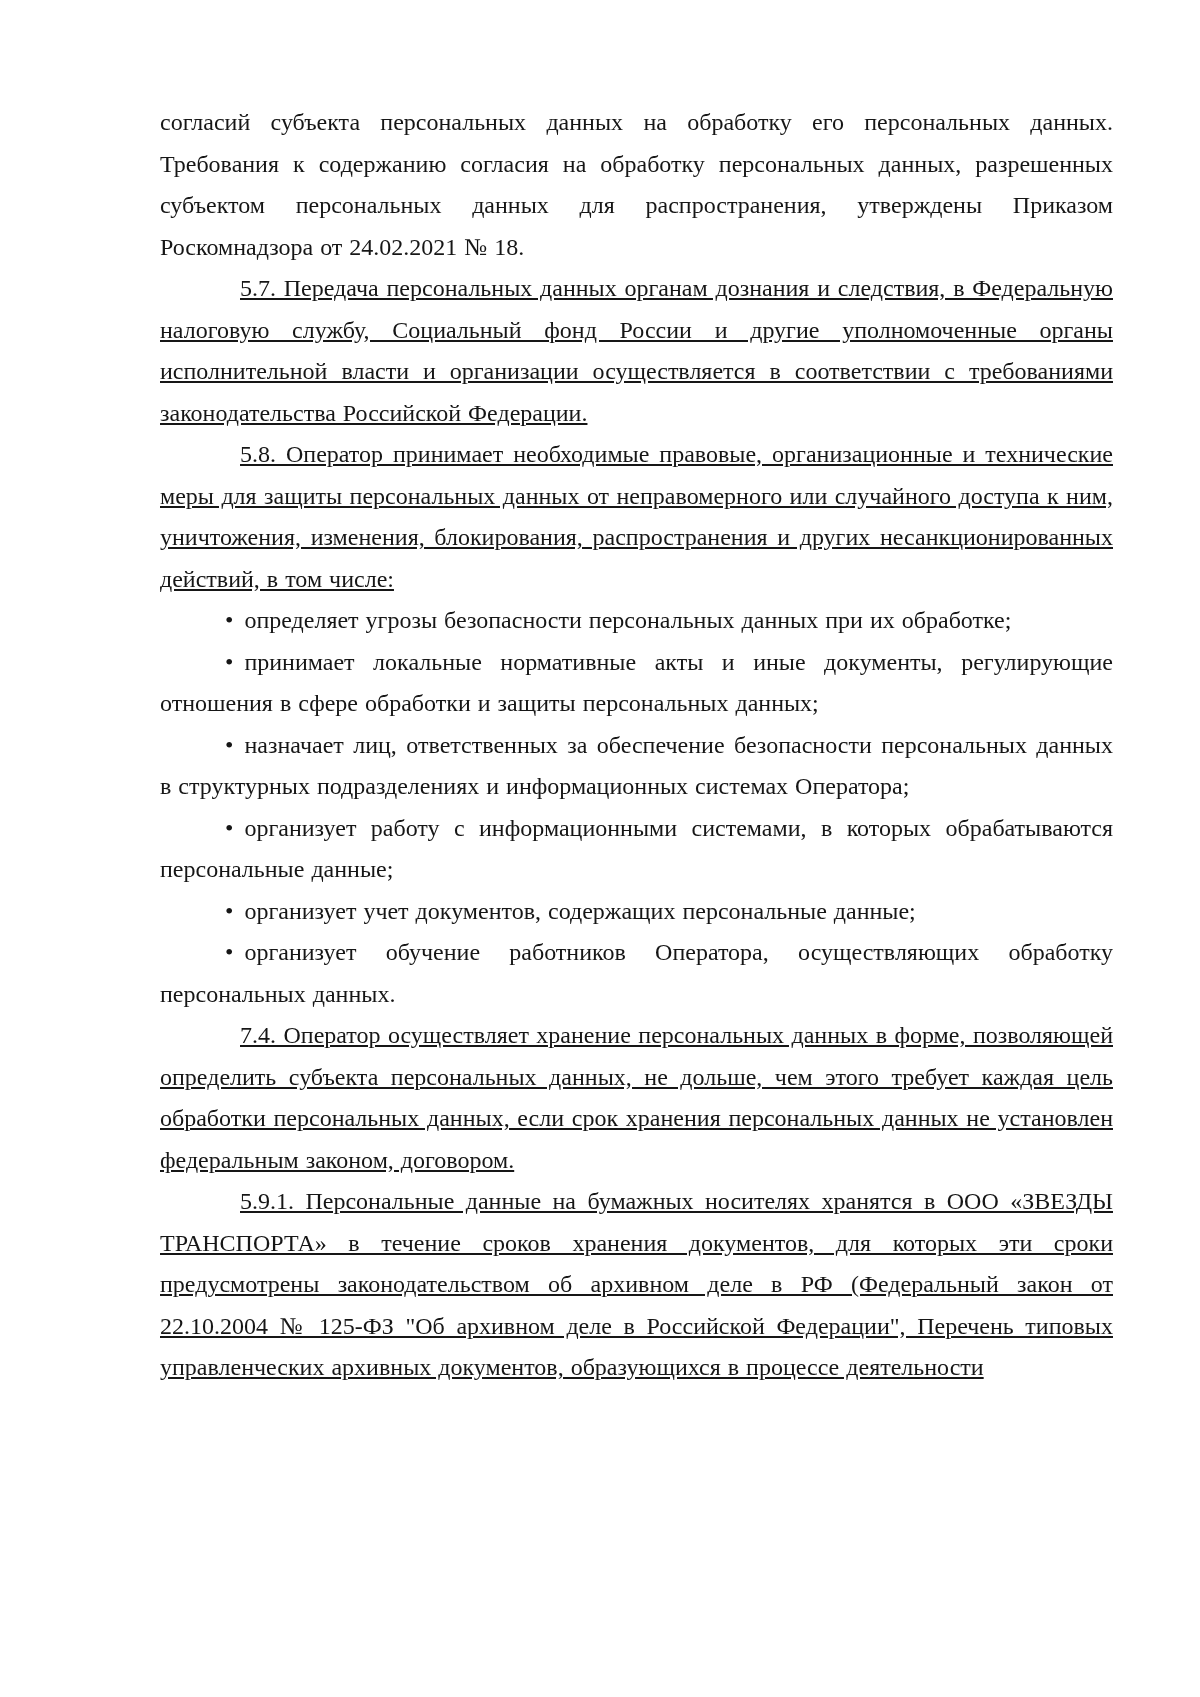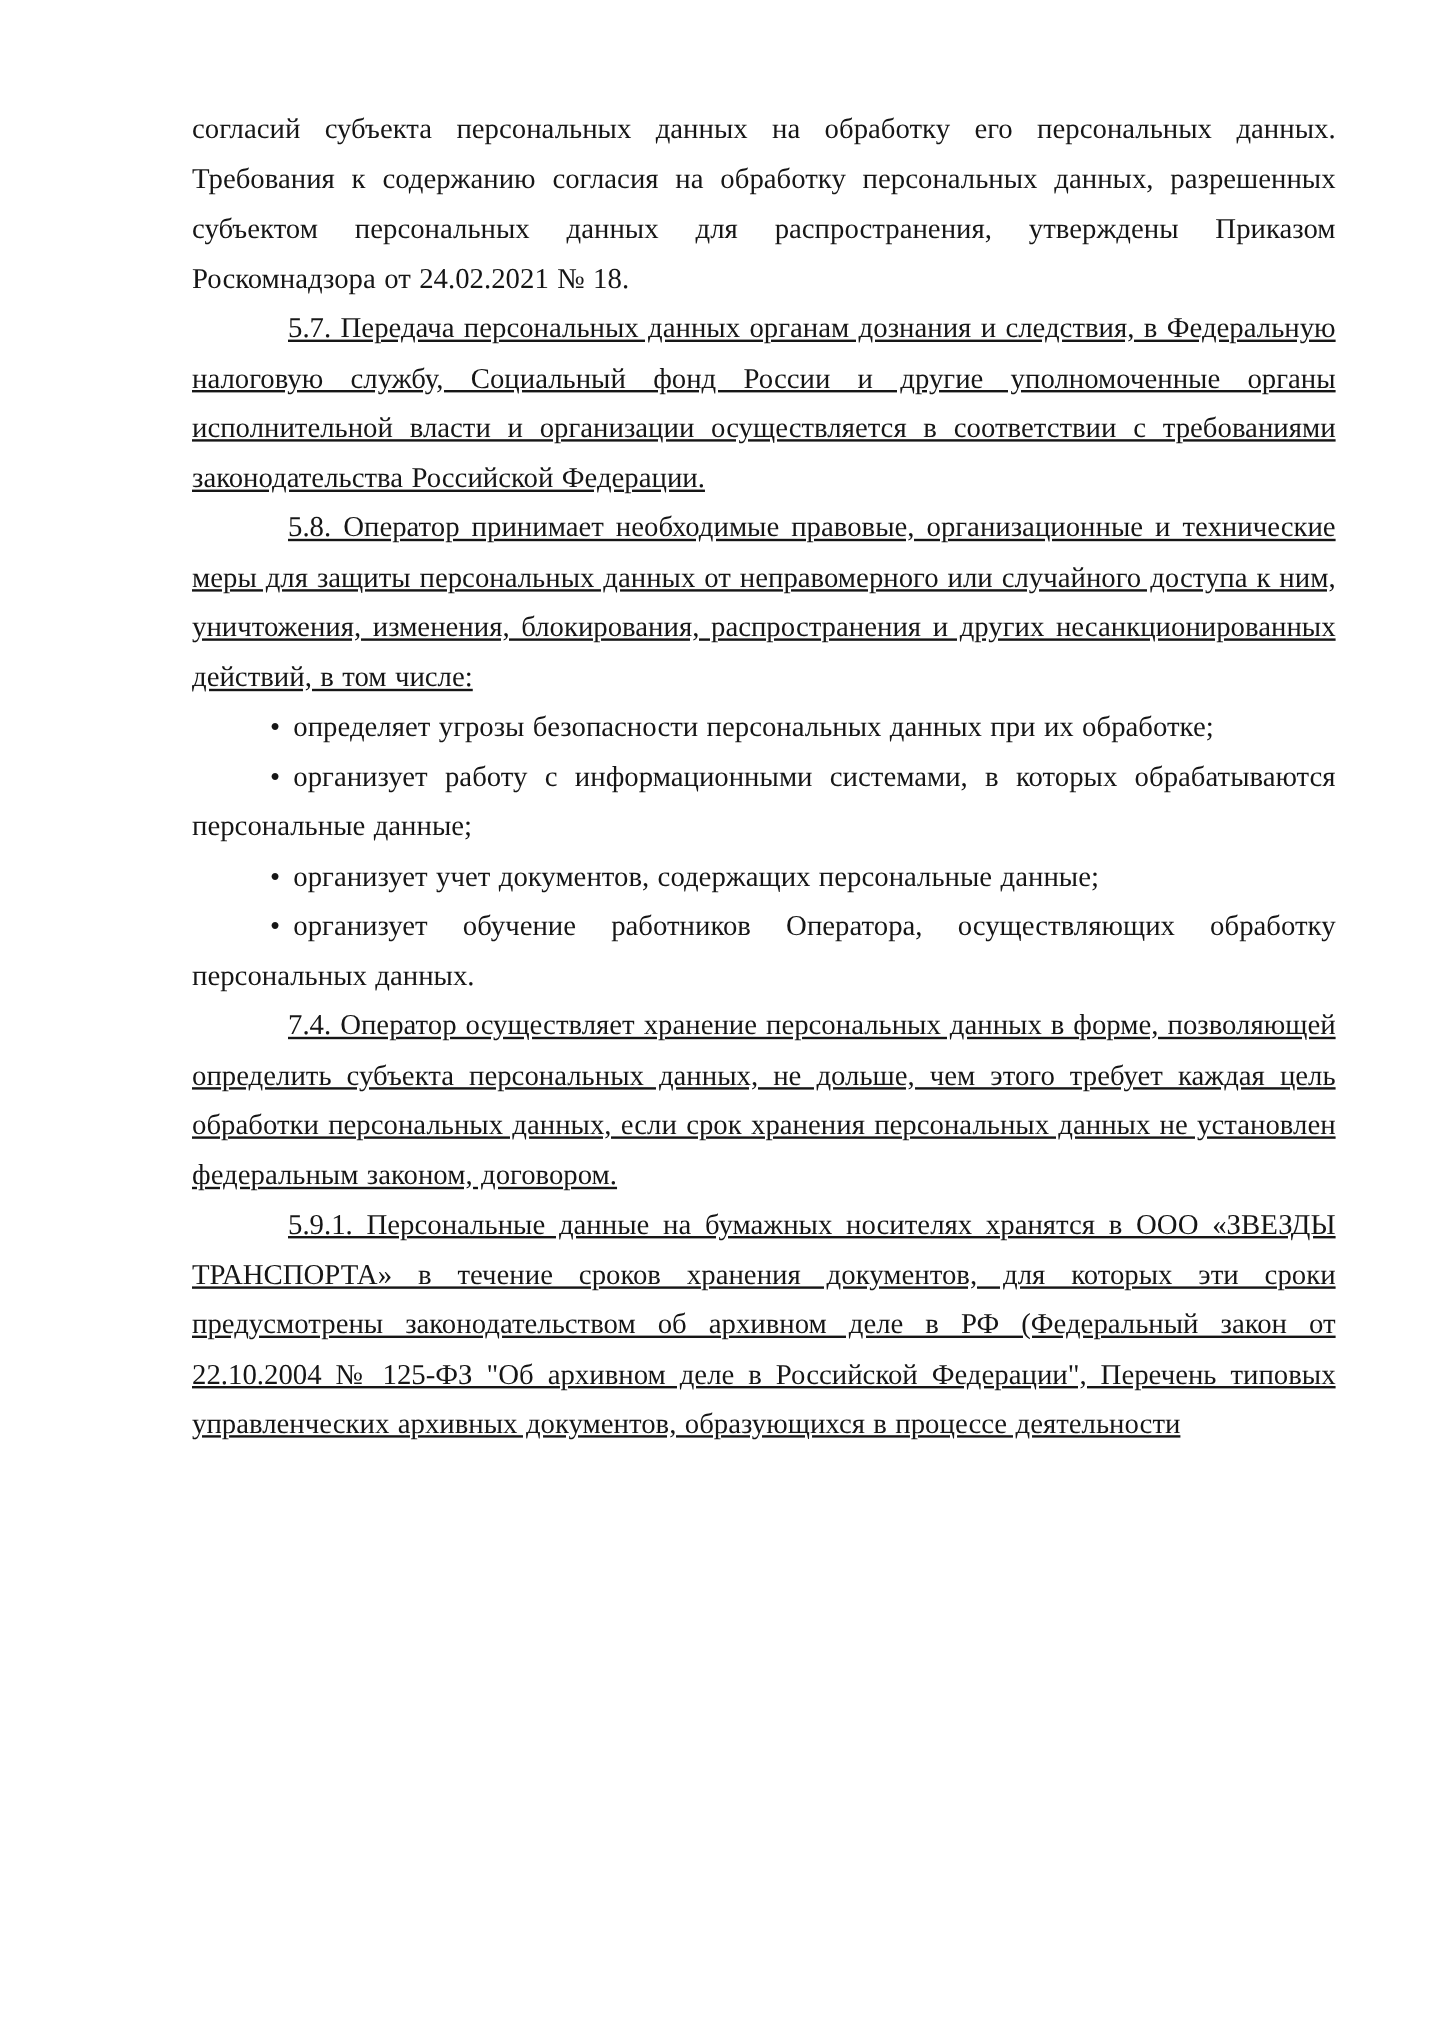--- a/index.html
+++ b/index.html
@@ -12,21 +12,21 @@
     width: 1200px;
     height: 1697px;
     position: relative;
     overflow: hidden;
     font-family: "Liberation Serif", serif;
     color: #161616;
   }
   .page {
     position: absolute;
     left: 0;
-    top: 0;
+    top: 14px;
     width: 1200px;
     height: 1433px;
     background: #ffffff;
   }
   .text-block {
     position: absolute;
     left: 160px;
     top: 88px;
     width: 953px;
   }
@@ -54,19 +54,21 @@
 </style>
 </head>
 <body>
 
 <div class="page">
   <div class="text-block">
       <p class="para-continuation">согласий субъекта персональных данных на обработку его персональных данных. Требования к содержанию согласия на обработку персональных данных, разрешенных субъектом персональных данных для распространения, утверждены Приказом Роскомнадзора от 24.02.2021 № 18.</p>
       <p class="para-numbered">5.7. Передача персональных данных органам дознания и следствия, в Федеральную налоговую службу, Социальный фонд России и другие уполномоченные органы исполнительной власти и организации осуществляется в соответствии с требованиями законодательства Российской Федерации.</p>
       <p class="para-numbered">5.8. Оператор принимает необходимые правовые, организационные и технические меры для защиты персональных данных от неправомерного или случайного доступа к ним, уничтожения, изменения, блокирования, распространения и других несанкционированных действий, в том числе:</p>
       <p class="para-bullet"><span class="bullet-glyph">•</span><span>определяет угрозы безопасности персональных данных при их обработке;</span></p>
+      <p class="para-bullet"><span class="bullet-glyph">•</span><span>принимает локальные нормативные акты и иные документы, регулирующие отношения в сфере обработки и защиты персональных данных;</span></p>
+      <p class="para-bullet"><span class="bullet-glyph">•</span><span>назначает лиц, ответственных за обеспечение безопасности персональных данных в структурных подразделениях и информационных системах Оператора;</span></p>
       <p class="para-bullet"><span class="bullet-glyph">•</span><span>организует работу с информационными системами, в которых обрабатываются персональные данные;</span></p>
       <p class="para-bullet"><span class="bullet-glyph">•</span><span>организует учет документов, содержащих персональные данные;</span></p>
       <p class="para-bullet"><span class="bullet-glyph">•</span><span>организует обучение работников Оператора, осуществляющих обработку персональных данных.</span></p>
       <p class="para-numbered">7.4. Оператор осуществляет хранение персональных данных в форме, позволяющей определить субъекта персональных данных, не дольше, чем этого требует каждая цель обработки персональных данных, если срок хранения персональных данных не установлен федеральным законом, договором.</p>
       <p class="para-numbered">5.9.1. Персональные данные на бумажных носителях хранятся в ООО «ЗВЕЗДЫ ТРАНСПОРТА» в течение сроков хранения документов, для которых эти сроки предусмотрены законодательством об архивном деле в РФ (Федеральный закон от 22.10.2004 № 125-ФЗ "Об архивном деле в Российской Федерации", Перечень типовых управленческих архивных документов, образующихся в процессе деятельности</p>
     </div>
 </div>
 
 </body></html>

